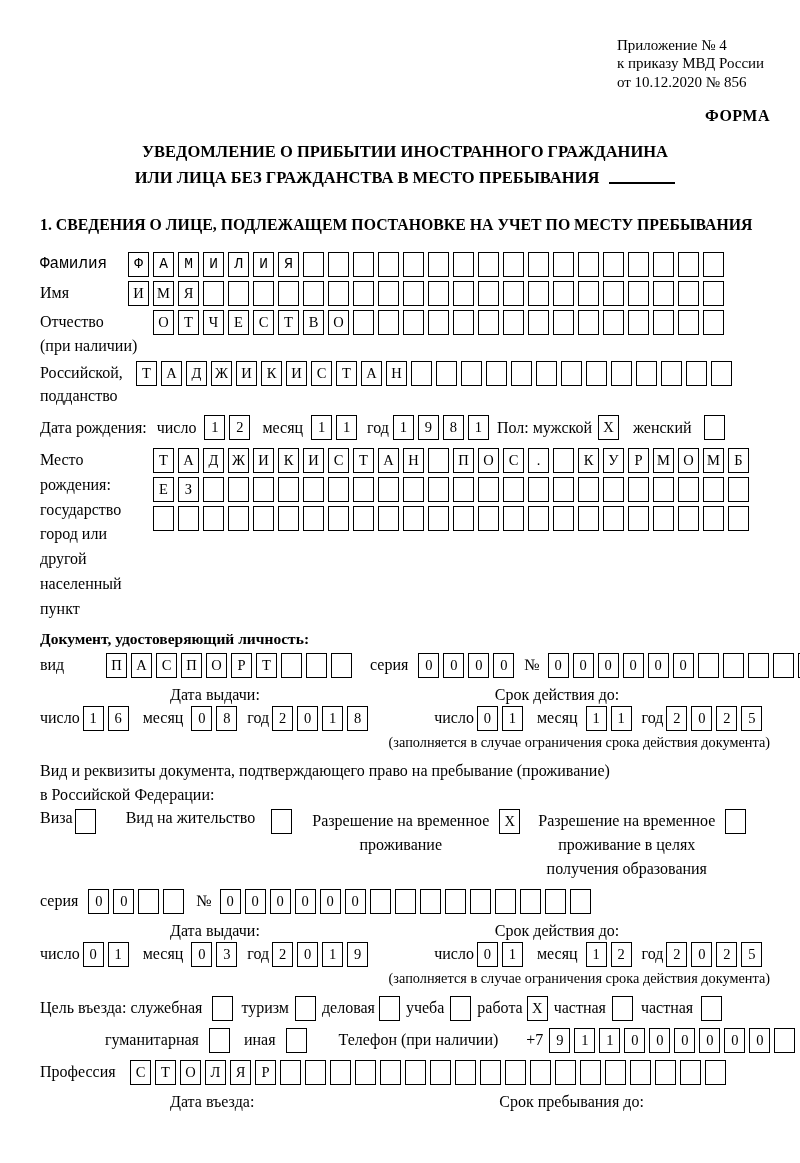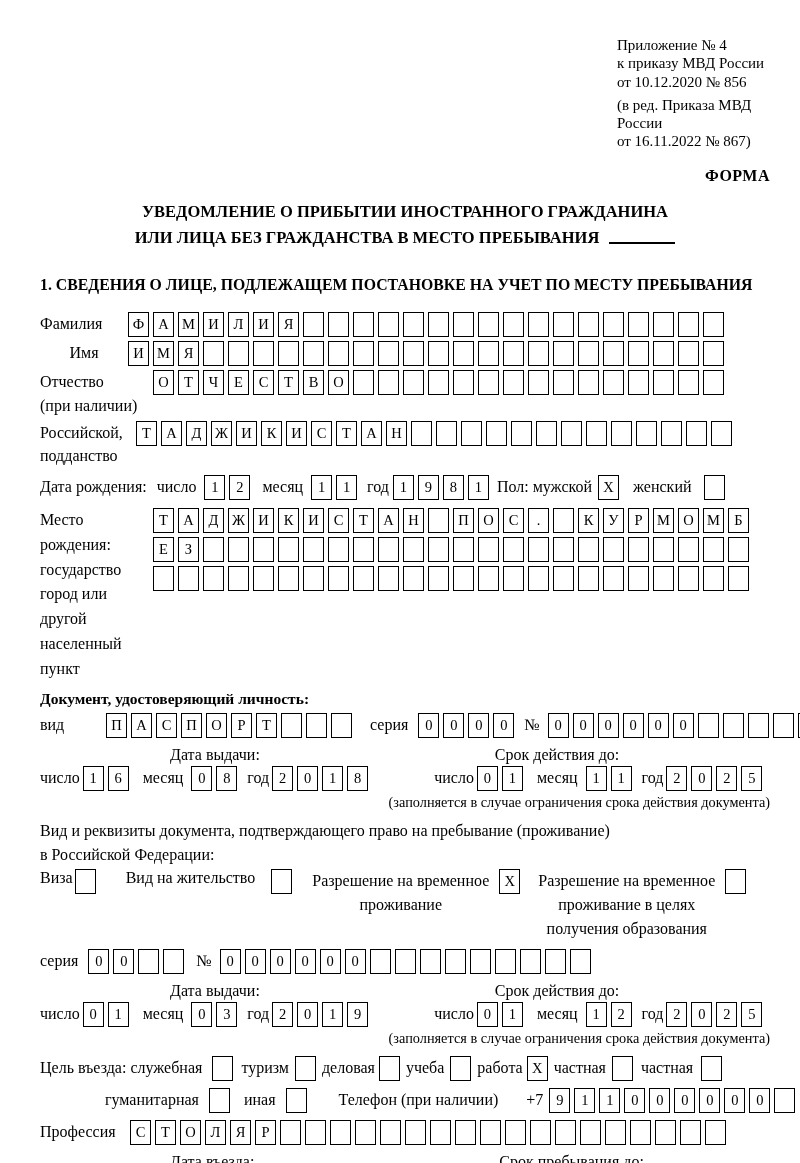--- a/index.html
+++ b/index.html
@@ -35,38 +35,34 @@
 </style>
 </head>
 <body>
 
 <div class="page">
 
   <div class="hdr-block">
     <div>Приложение № 4</div>
     <div>к приказу МВД России</div>
     <div>от 10.12.2020 № 856</div>
-    <div class="hdr-note">
-      <div>(в ред. Приказа МВД России</div>
-      <div>от 16.11.2022 № 867)</div>
-    </div>
   </div>
 
   <div class="forma">ФОРМА</div>
 
   <div class="title">
     <div>УВЕДОМЛЕНИЕ О ПРИБЫТИИ ИНОСТРАННОГО ГРАЖДАНИНА</div>
     <div>
       <span>ИЛИ ЛИЦА БЕЗ ГРАЖДАНСТВА В МЕСТО ПРЕБЫВАНИЯ</span><span class="title-underline"></span>
     </div>
   </div>
 
   <div class="sec-head">1. СВЕДЕНИЯ О ЛИЦЕ, ПОДЛЕЖАЩЕМ ПОСТАНОВКЕ НА УЧЕТ ПО МЕСТУ ПРЕБЫВАНИЯ</div>
 
-  <div class="row" style="margin-top:18px;">
+  <div class="row" style="margin-top:18px;font-family:Liberation Mono, monospace;">
     <span class="lbl" style="width:88px;">Фамилия</span>
     <span class="cells">
         <span class="cell">Ф</span>
         <span class="cell">А</span>
         <span class="cell">М</span>
         <span class="cell">И</span>
         <span class="cell">Л</span>
         <span class="cell">И</span>
         <span class="cell">Я</span>
         <span class="cell"></span>
@@ -83,21 +79,21 @@
         <span class="cell"></span>
         <span class="cell"></span>
         <span class="cell"></span>
         <span class="cell"></span>
         <span class="cell"></span>
         <span class="cell"></span>
       </span>
   </div>
 
   <div class="row">
-    <span class="lbl" style="width:88px;text-align:center;">Имя</span>
+    <span class="lbl" style="width:88px;">Имя</span>
     <span class="cells">
         <span class="cell">И</span>
         <span class="cell">М</span>
         <span class="cell">Я</span>
         <span class="cell"></span>
         <span class="cell"></span>
         <span class="cell"></span>
         <span class="cell"></span>
         <span class="cell"></span>
         <span class="cell"></span>

